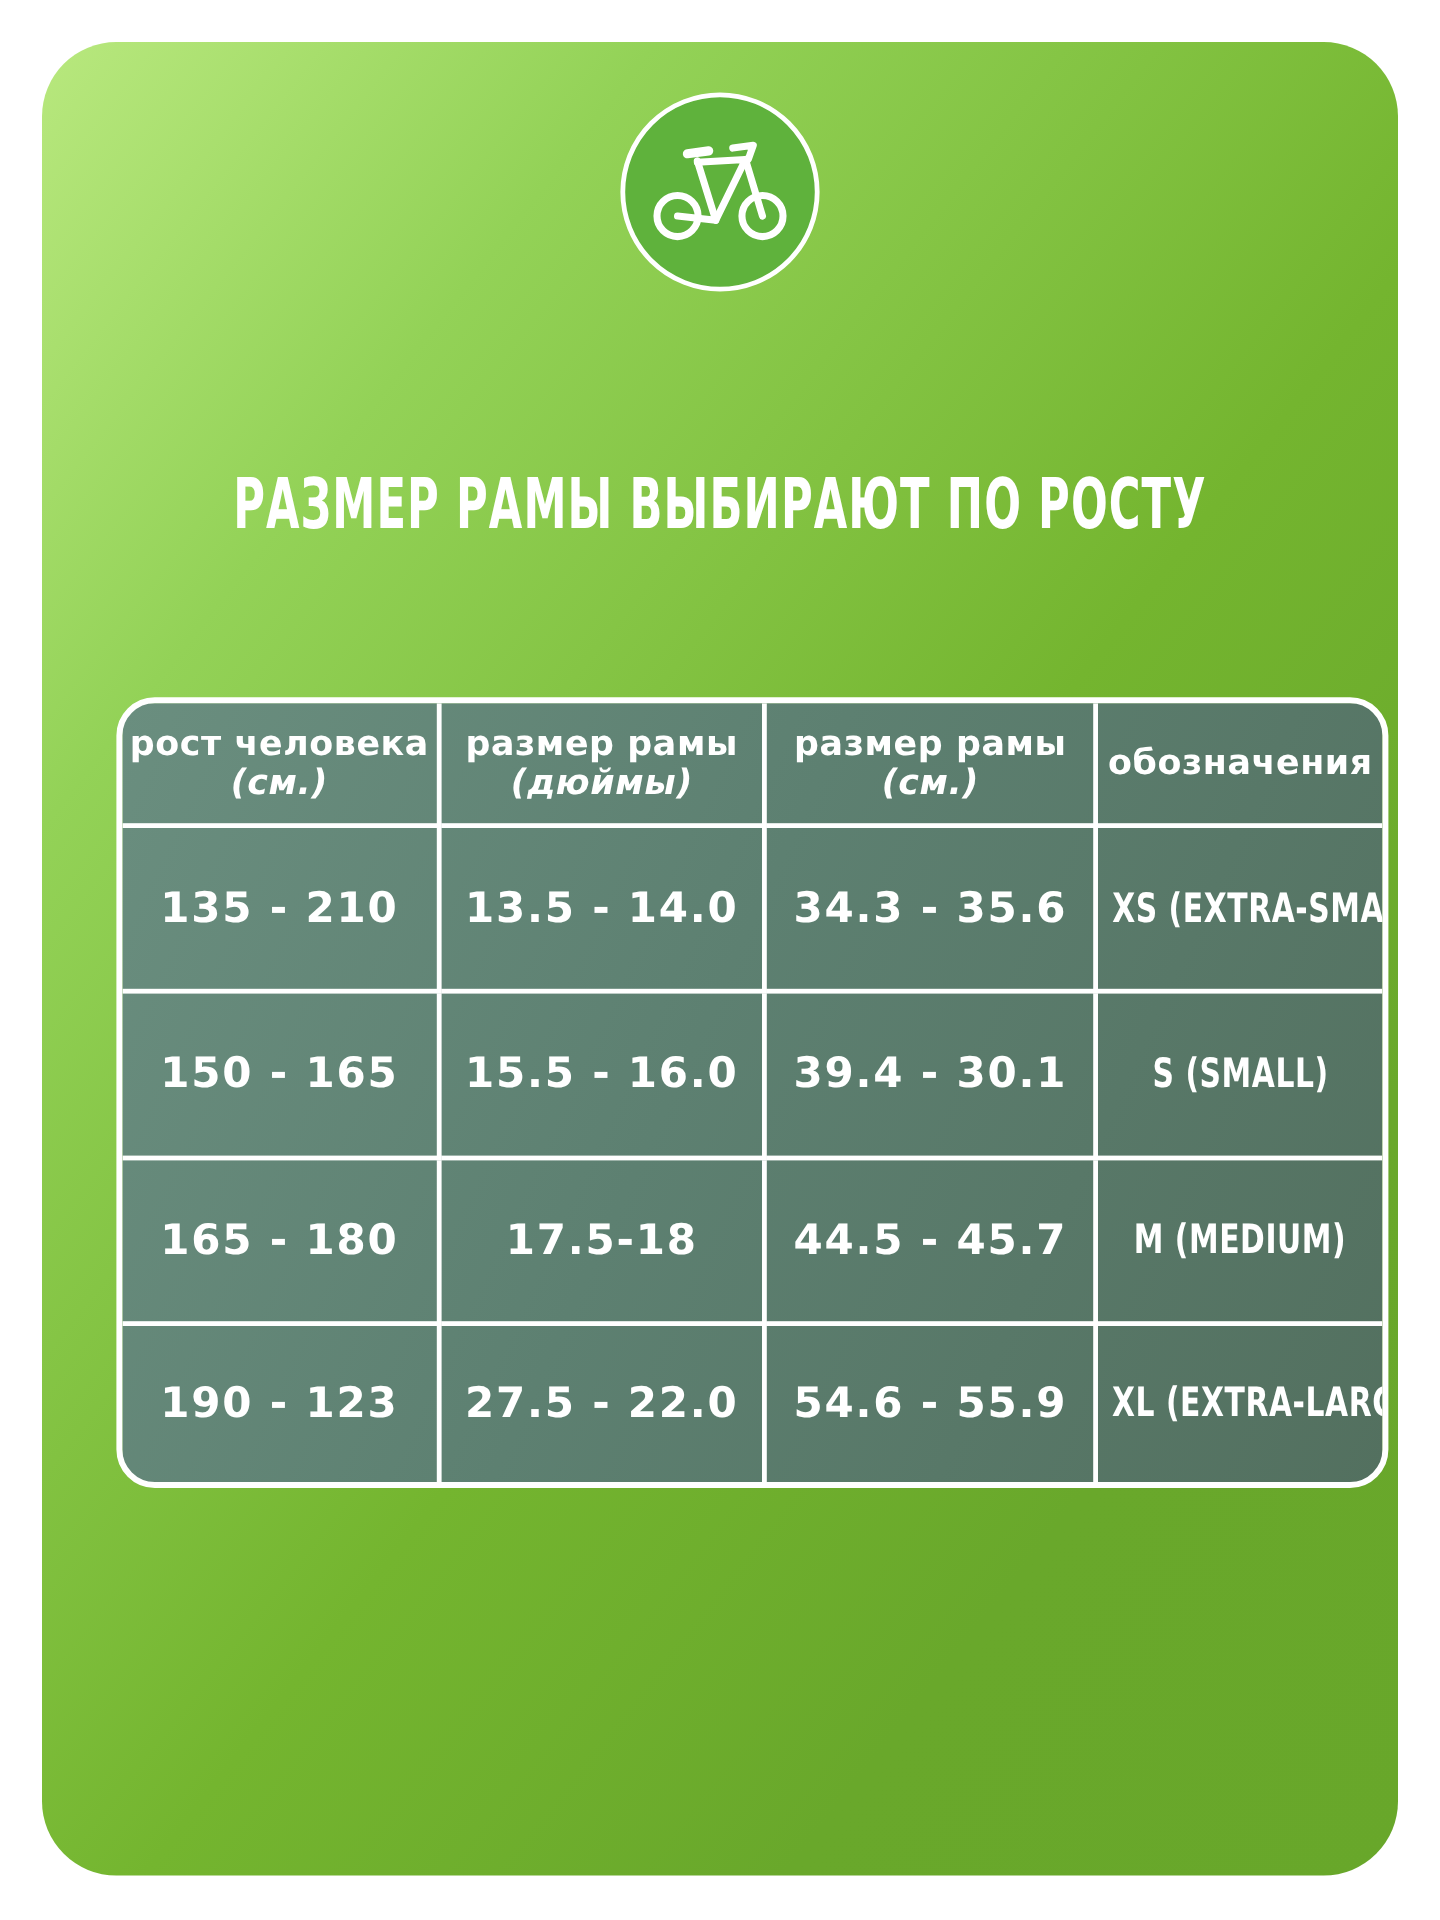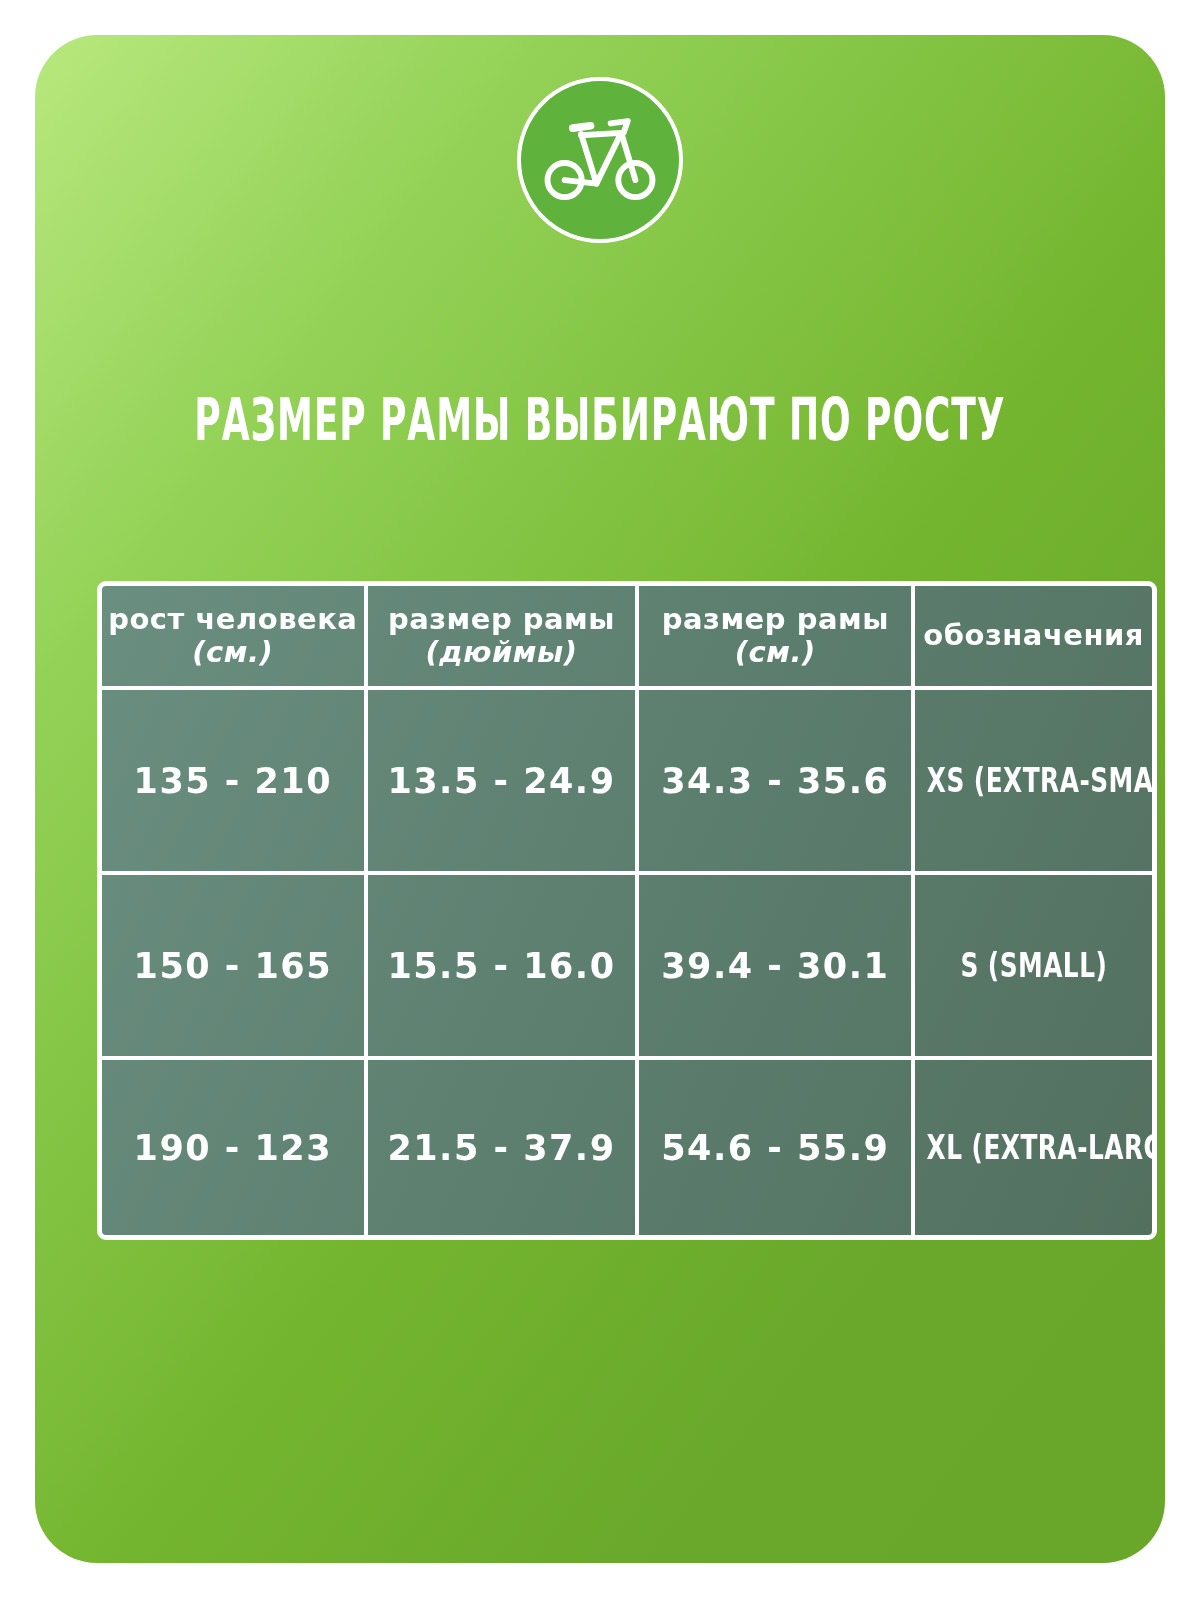--- a/index.html
+++ b/index.html
@@ -43,21 +43,21 @@
     color:#ffffff;
     transform:scale(0.88,1.42);transform-origin:center;
     line-height:70px;
   }
   .table-wrap{
     position:absolute;
     left:62px;top:546px;
     width:1060px;height:659px;
     box-sizing:border-box;
     border:5px solid #ffffff;
-    border-radius:9px;
+    border-radius:32px;
     overflow:hidden;
     background:linear-gradient(115deg,#6a8e7f 0%,#5d8071 45%,#53705f 100%);
   }
   table.size-table{width:100%;height:100%;border-collapse:collapse;table-layout:fixed;}
   .size-table th,.size-table td{
     border-right:4px solid #ffffff;
     border-bottom:4px solid #ffffff;
     text-align:center;vertical-align:middle;
     color:#ffffff;font-weight:bold;
     padding:0;
@@ -125,33 +125,39 @@
             </th>
             <th class="col-4">
               <span class="hdr-line1">обозначения</span>
 
             </th>
           </tr>
         </thead>
         <tbody>
           <tr>
             <td class="num-cell">135 - 210</td>
-            <td class="num-cell">13.5 - 24.9</td>
+            <td class="num-cell">13.5 - 14.0</td>
             <td class="num-cell">34.3 - 35.6</td>
             <td class="label-cell"><span>XS (EXTRA-SMALL)</span></td>
           </tr>
           <tr>
             <td class="num-cell">150 - 165</td>
             <td class="num-cell">15.5 - 16.0</td>
             <td class="num-cell">39.4 - 30.1</td>
             <td class="label-cell"><span>S (SMALL)</span></td>
           </tr>
           <tr>
+            <td class="num-cell">165 - 180</td>
+            <td class="num-cell">17.5-18</td>
+            <td class="num-cell">44.5 - 45.7</td>
+            <td class="label-cell"><span>M (MEDIUM)</span></td>
+          </tr>
+          <tr>
             <td class="num-cell">190 - 123</td>
-            <td class="num-cell">21.5 - 37.9</td>
+            <td class="num-cell">27.5 - 22.0</td>
             <td class="num-cell">54.6 - 55.9</td>
             <td class="label-cell"><span>XL (EXTRA-LARGE)</span></td>
           </tr>
         </tbody>
       </table>
     </div>
 
 
   </div>
 </div>

